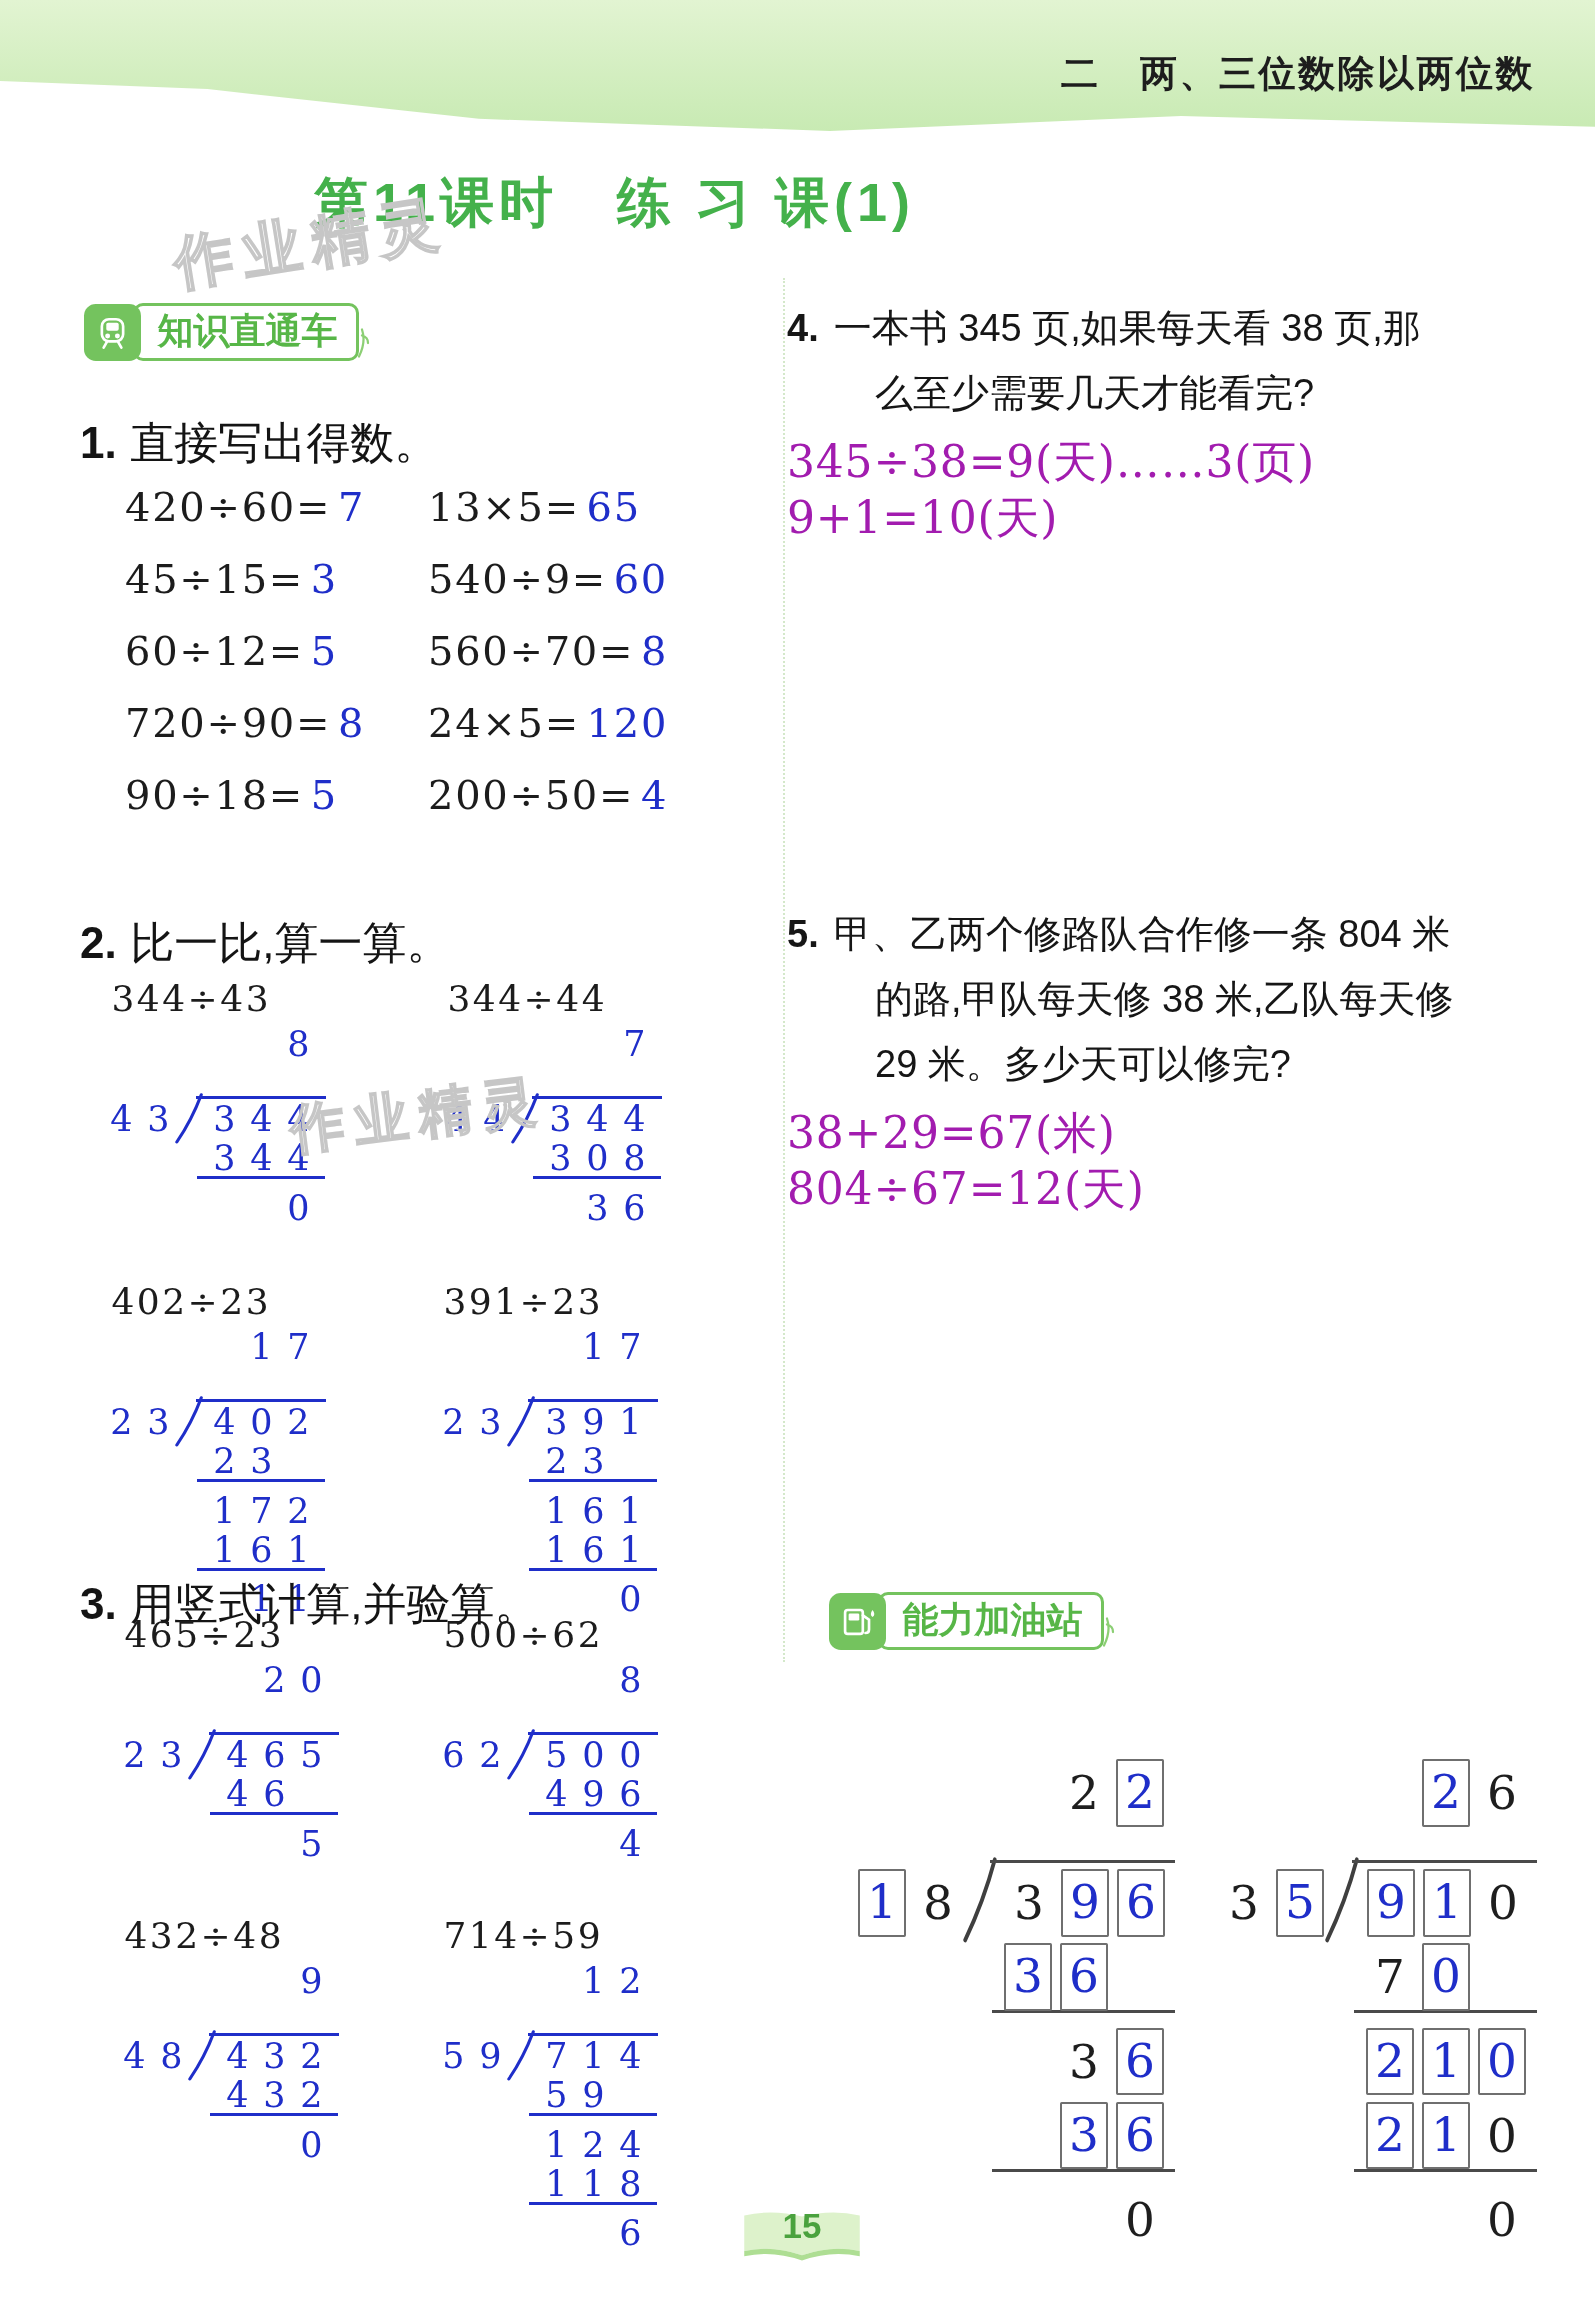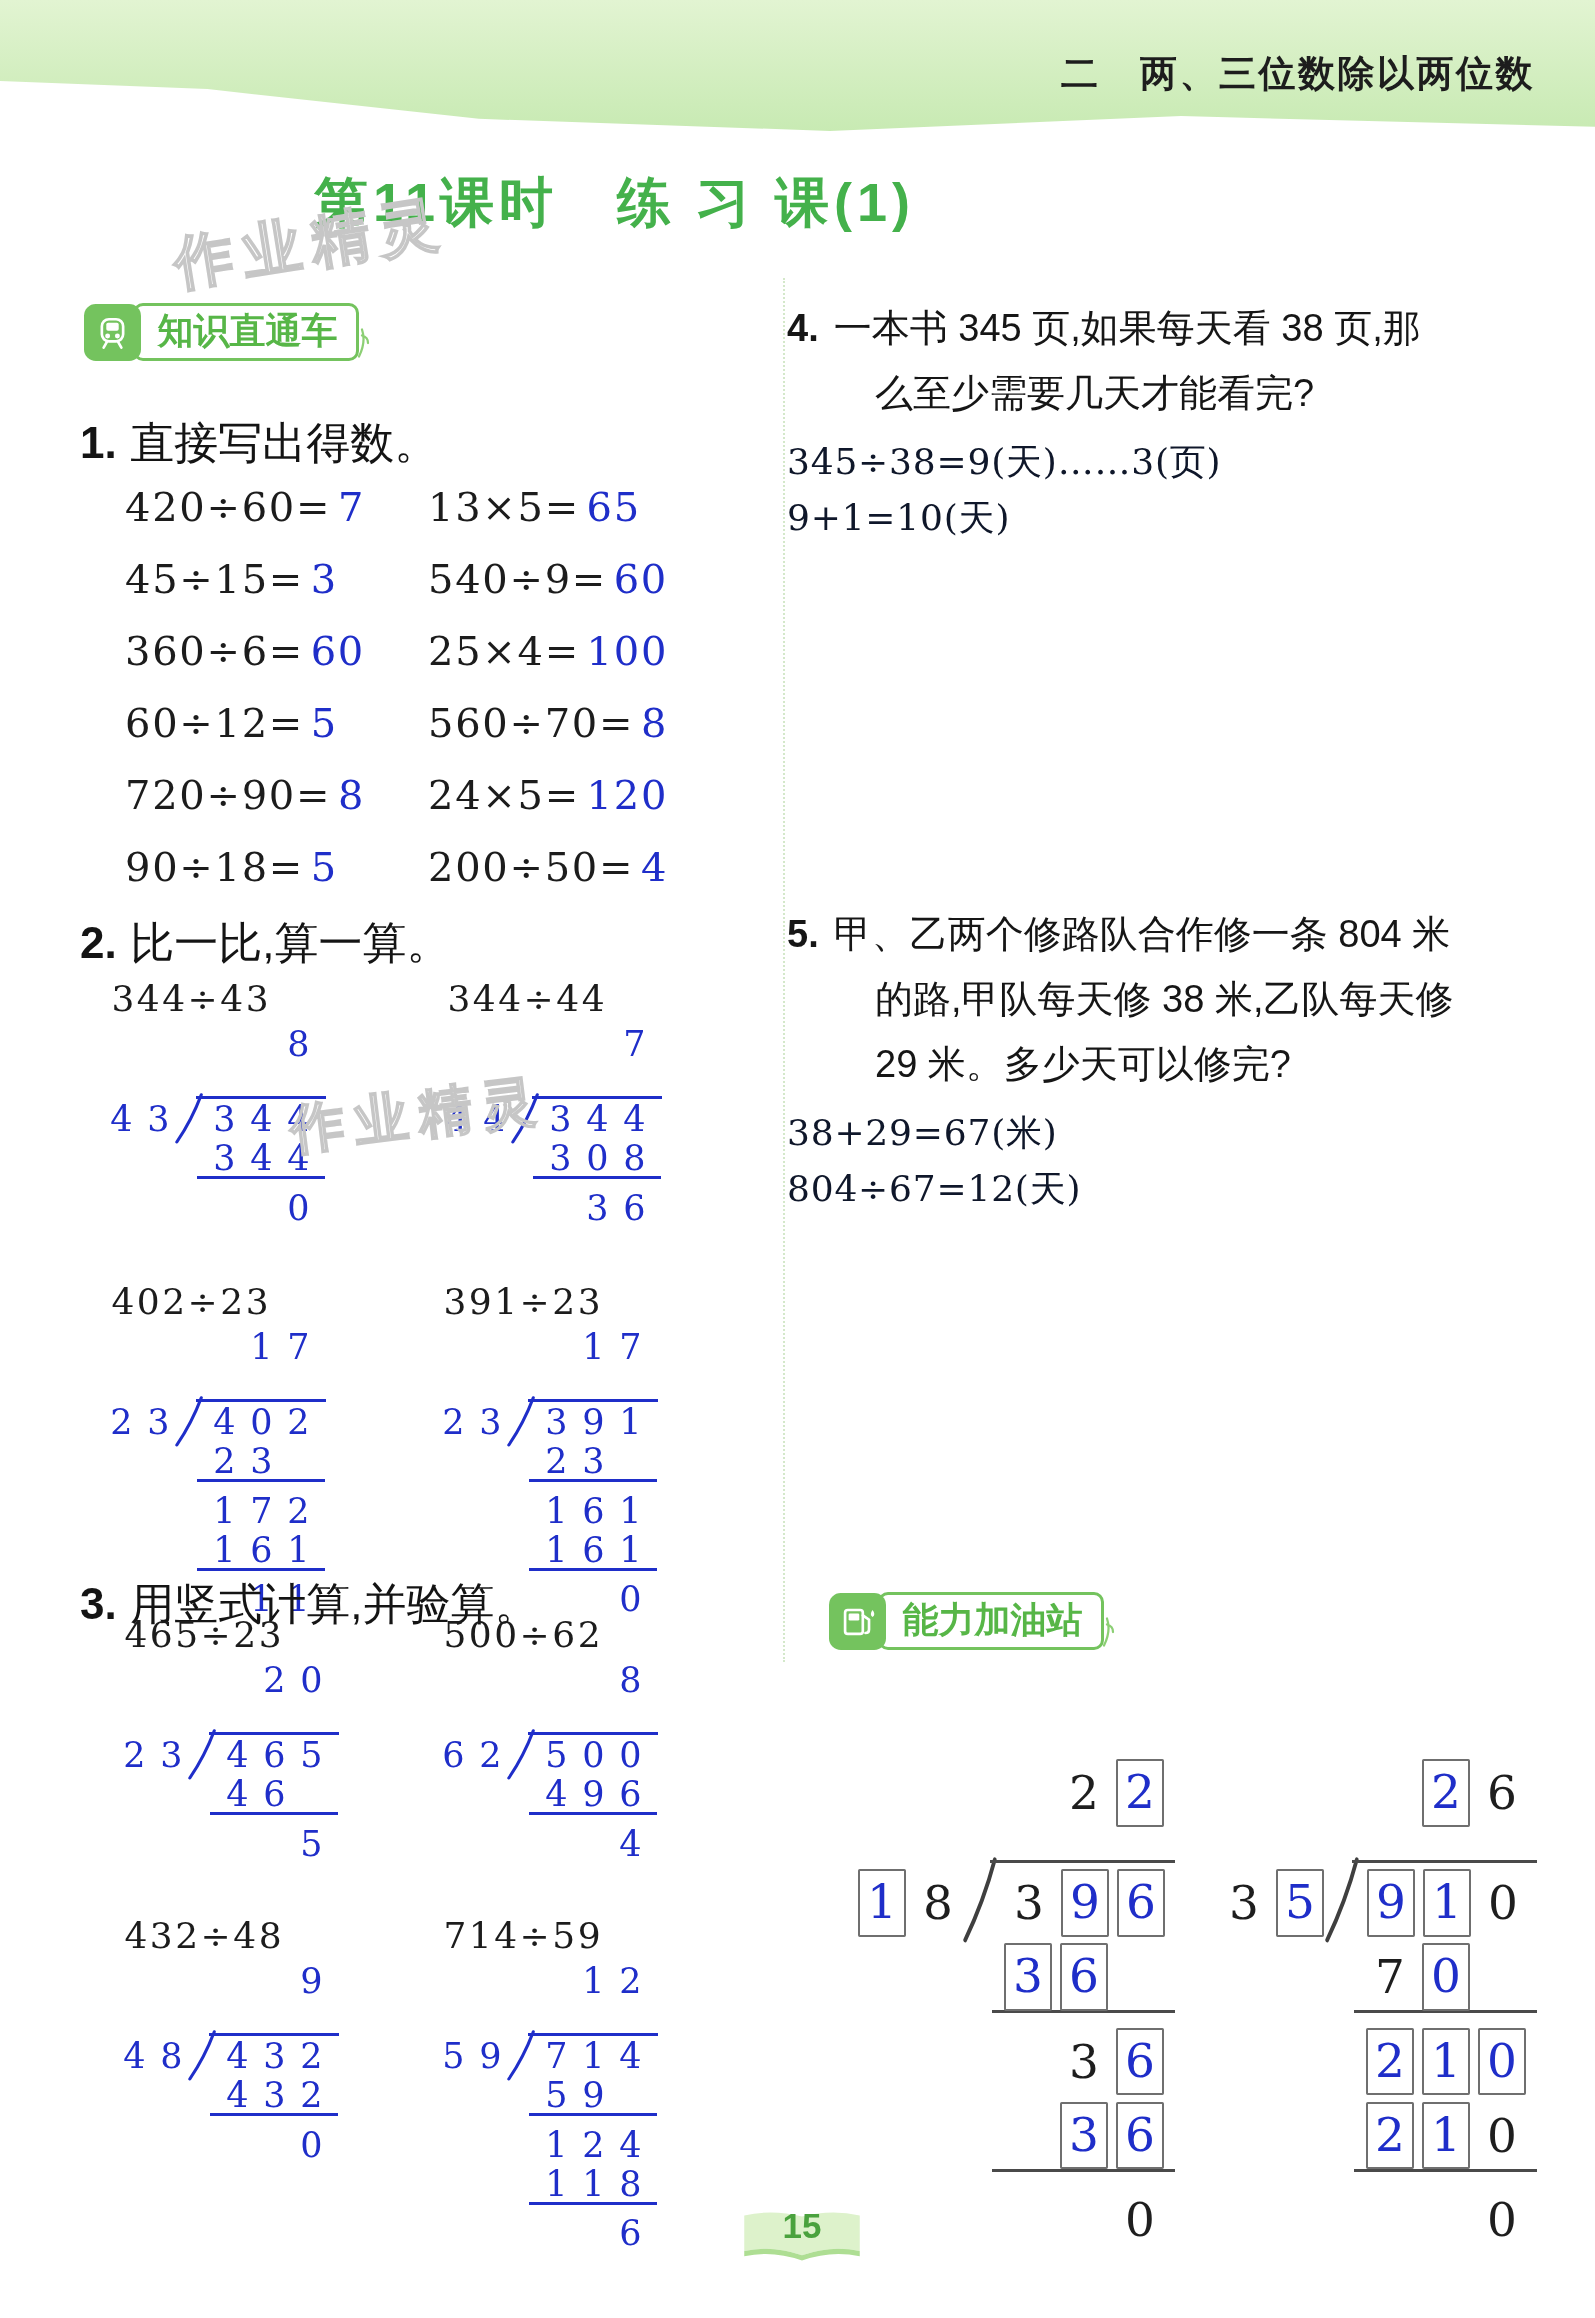--- a/index.html
+++ b/index.html
@@ -54,21 +54,21 @@
   .hand .ld-bracket{color:#1f2ec9;}
   .print .ld-bracket{color:#3f3f3f;}
   .ld-line{height:7.6px;border-top:3.4px solid;}
   .hand .ld-line{border-color:#1f2ec9;}
   .print .ld-line{border-color:#4a4a4a;}
   
   .wordprob{position:absolute;width:766px;}
   .wp-line{font-size:38px;line-height:65px;color:#161616;white-space:nowrap;}
   .wp-line.cont{padding-left:88px;}
   .wp-no{font-weight:700;margin-right:15px;}
-  .wp-ans{font-family:"DejaVu Serif",serif;font-size:36px;line-height:56px;color:#0f172a;letter-spacing:0.8px;white-space:nowrap;}
+  .wp-ans{font-family:"DejaVu Serif",serif;font-size:44px;line-height:56px;color:#a21caf;letter-spacing:0.8px;white-space:nowrap;}
   .wp-ans.first{margin-top:8.4px;}
   
   .col-sep{position:absolute;left:783px;top:278px;height:1384px;border-left:2.5px dotted #d4e8ca;}
   .ex6-forms{position:absolute;left:854px;top:1752px;display:flex;gap:41px;}
   .page-book{position:absolute;left:739px;top:2198px;width:126px;height:81px;}
   .page-book .num{position:absolute;left:0;top:8.4px;width:100%;text-align:center;font-size:35px;font-weight:700;color:#4aa23e;}
 </style>
 </head>
 <body>
 
@@ -107,24 +107,20 @@
   <div class="e1-grid">
     <div class="e1-row">
       <span class="e1-cell"><span class="e1-expr">420÷60=</span><span class="e1-ans">7</span></span>
       <span class="e1-cell r"><span class="e1-expr">13×5=</span><span class="e1-ans">65</span></span>
     </div>
     <div class="e1-row">
       <span class="e1-cell"><span class="e1-expr">45÷15=</span><span class="e1-ans">3</span></span>
       <span class="e1-cell r"><span class="e1-expr">540÷9=</span><span class="e1-ans">60</span></span>
     </div>
     <div class="e1-row">
-      <span class="e1-cell"><span class="e1-expr">360÷6=</span><span class="e1-ans">60</span></span>
-      <span class="e1-cell r"><span class="e1-expr">25×4=</span><span class="e1-ans">100</span></span>
-    </div>
-    <div class="e1-row">
       <span class="e1-cell"><span class="e1-expr">60÷12=</span><span class="e1-ans">5</span></span>
       <span class="e1-cell r"><span class="e1-expr">560÷70=</span><span class="e1-ans">8</span></span>
     </div>
     <div class="e1-row">
       <span class="e1-cell"><span class="e1-expr">720÷90=</span><span class="e1-ans">8</span></span>
       <span class="e1-cell r"><span class="e1-expr">24×5=</span><span class="e1-ans">120</span></span>
     </div>
     <div class="e1-row">
       <span class="e1-cell"><span class="e1-expr">90÷18=</span><span class="e1-ans">5</span></span>
       <span class="e1-cell r"><span class="e1-expr">200÷50=</span><span class="e1-ans">4</span></span>

